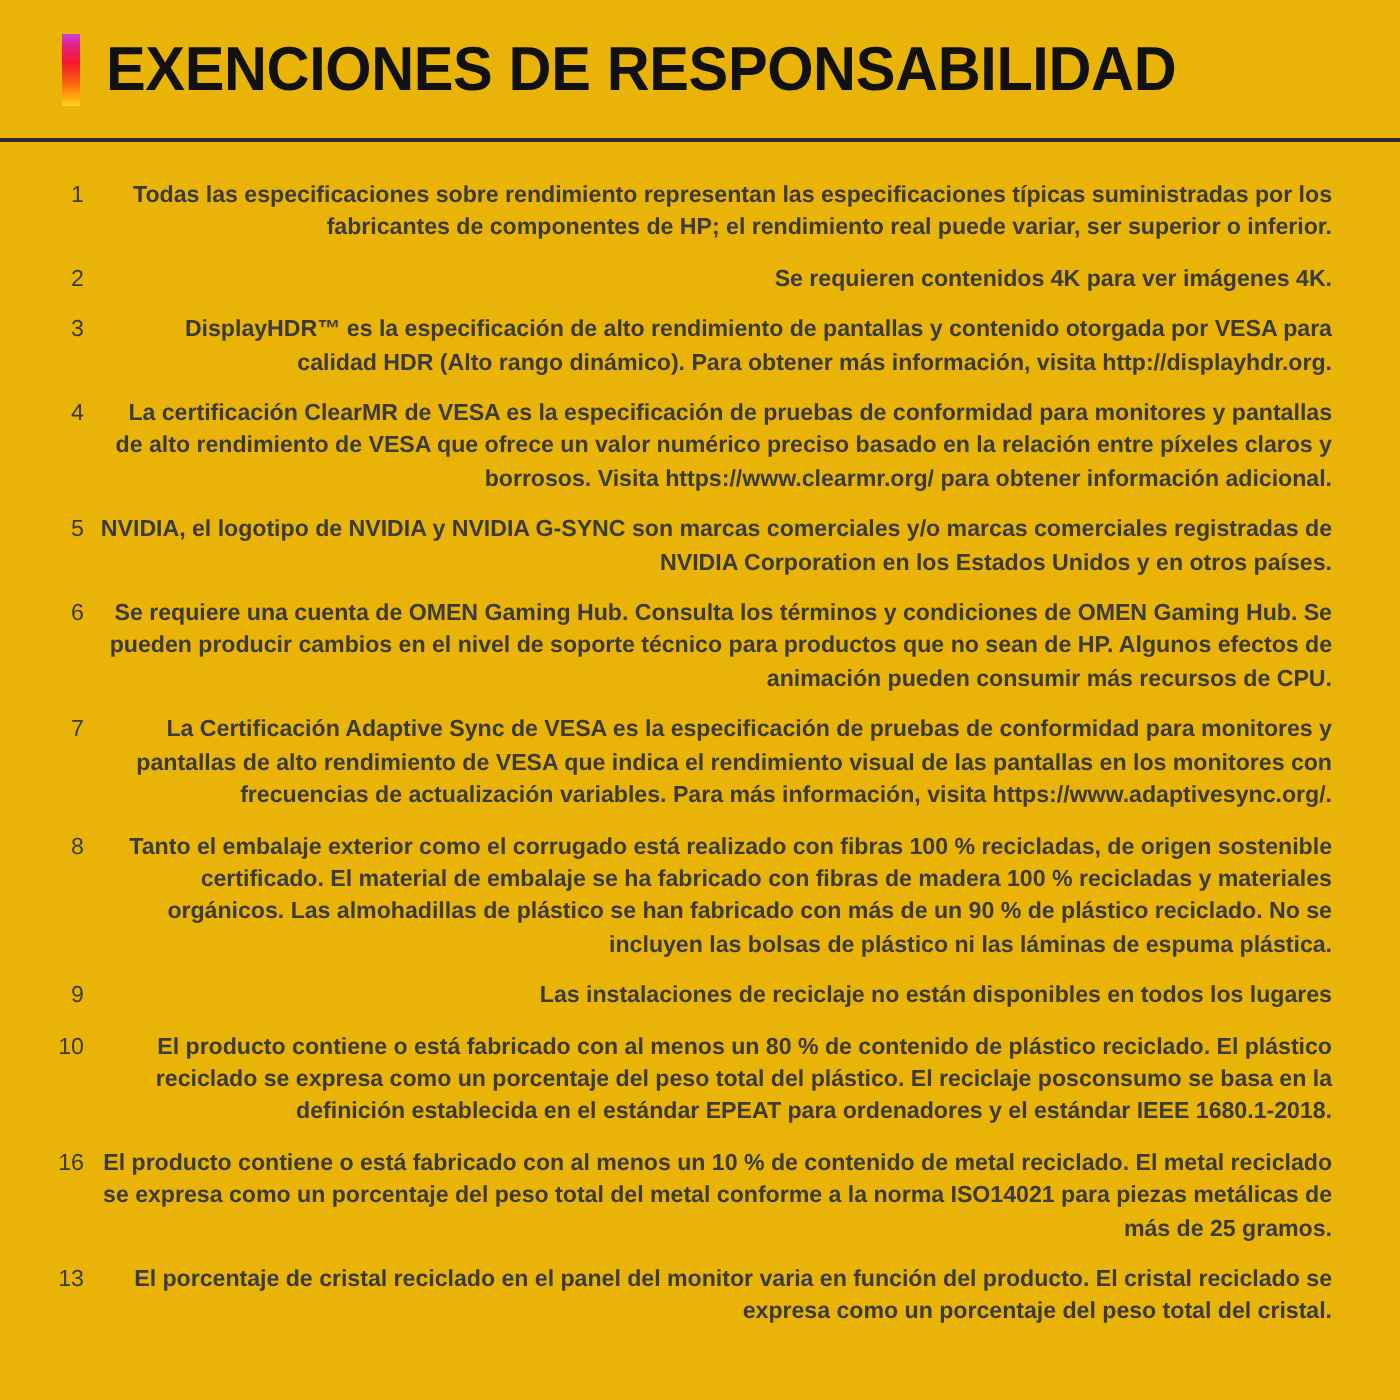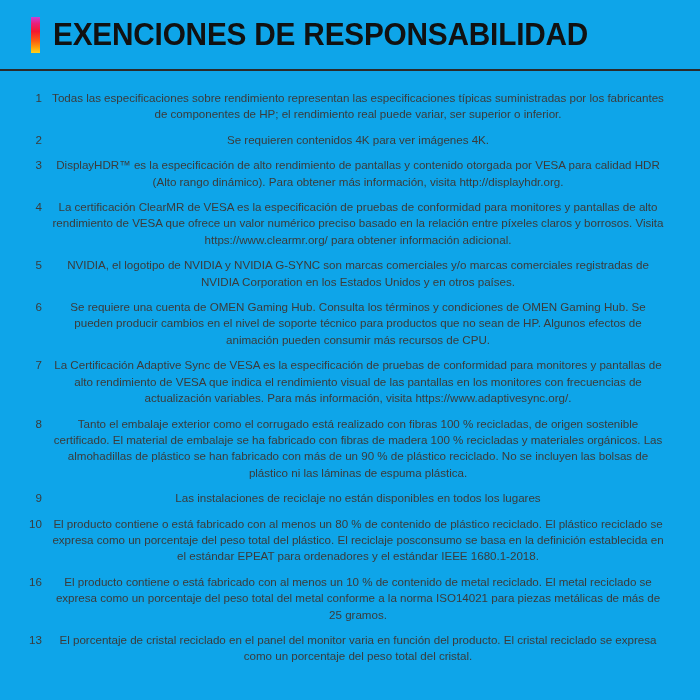--- a/index.html
+++ b/index.html
@@ -12,21 +12,21 @@
     height: 700px;
     overflow: hidden;
     font-family: "Liberation Sans", "DejaVu Sans", sans-serif;
     -webkit-font-smoothing: antialiased;
   }
 
   #page {
     position: relative;
     width: 700px;
     height: 700px;
-    background: #0ea5e9;
+    background: #eab308;
     box-sizing: border-box;
   }
 
   
   .header {
     position: absolute;
     left: 0;
     top: 0;
     width: 700px;
     height: 70px;
@@ -95,22 +95,22 @@
     line-height: 16.4px;
     color: #3b3b3b;
     font-weight: 400;
   }
 
   .note-text {
     flex: 1 1 auto;
     font-size: 11.6px;
     line-height: 16.4px;
     color: #3b3b3b;
-    font-weight: 400;
-    text-align: center;
+    font-weight: 700;
+    text-align: right;
     letter-spacing: -0.02px;
   }
 </style>
 </head>
 <body>
 
 <div id="page">
 
   <div class="header">
     <div class="accent-bar"></div>

